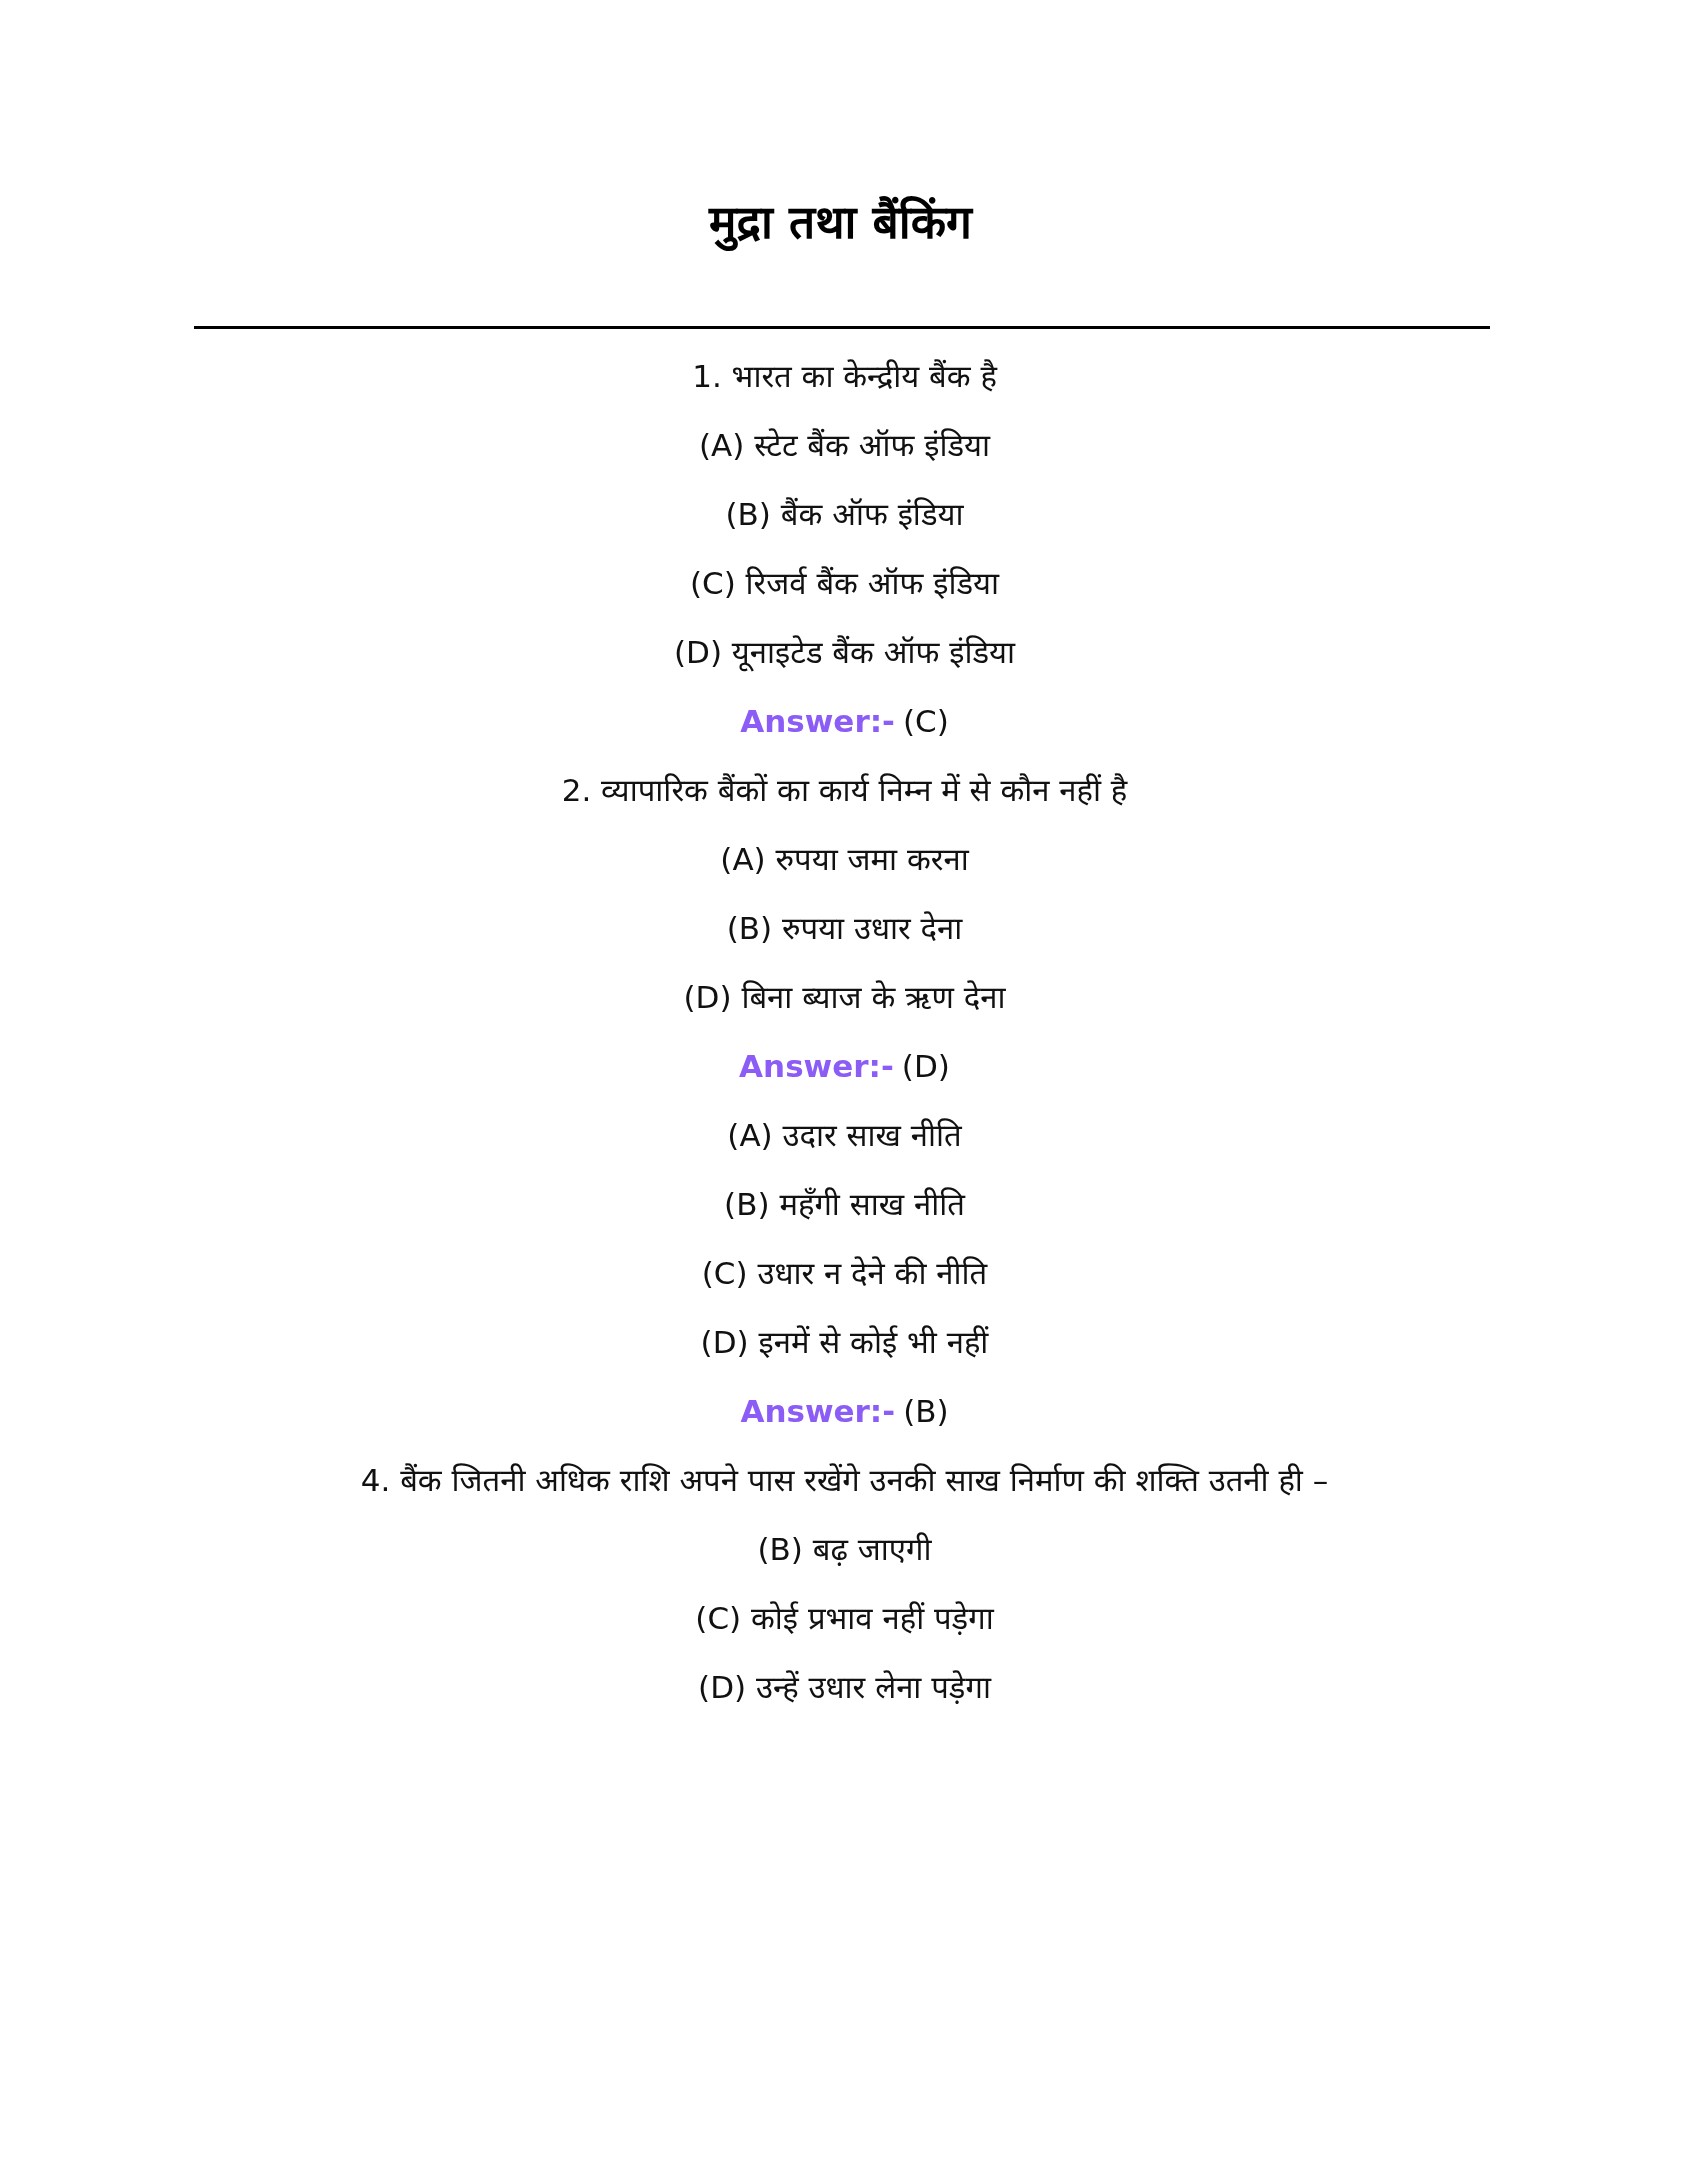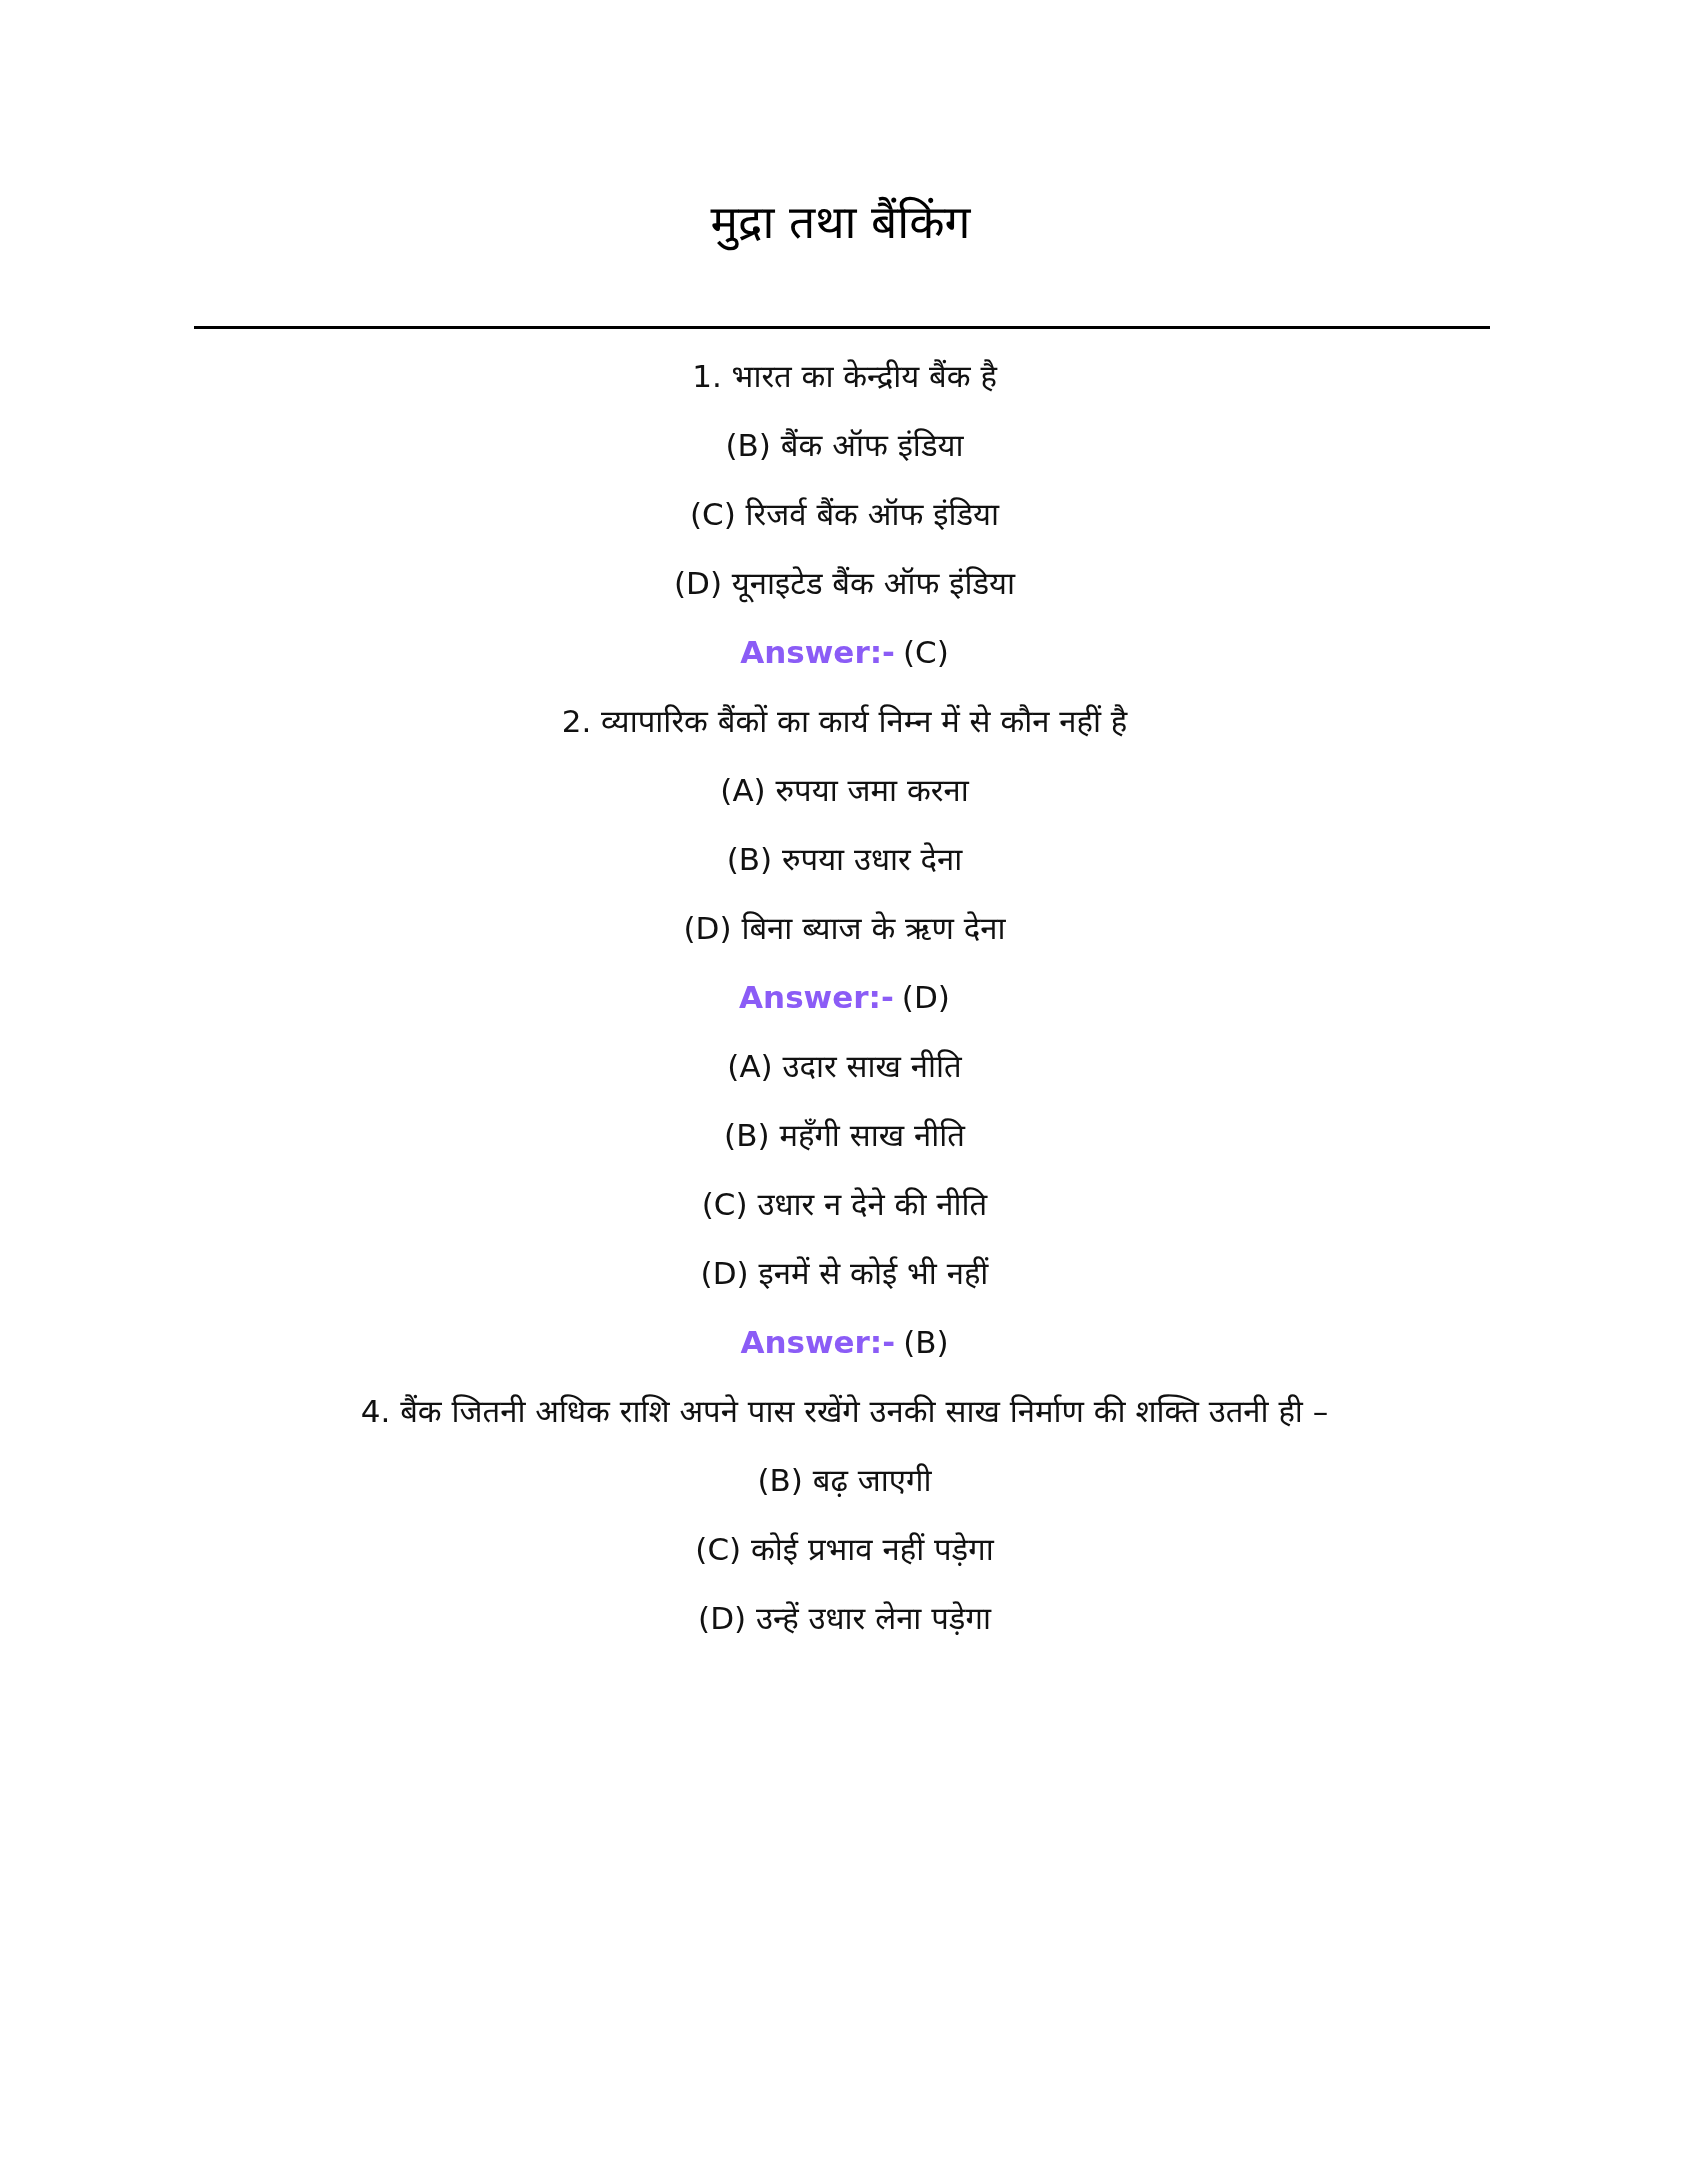--- a/index.html
+++ b/index.html
@@ -1,35 +1,36 @@
 <!DOCTYPE html>
 <html><head>
 <meta charset="utf-8">
 <style>
   html, body { margin: 0; padding: 0; background: #ffffff; }
   body { width: 1683px; height: 2178px; position: relative; overflow: hidden;
          font-family: "DejaVu Sans", "Liberation Sans", sans-serif; color: #111111; }
   .title { position: absolute; left: 0; width: 1681px; top: 188px; text-align: center;
-           font-size: 46px; font-weight: normal; line-height: 69px; color: #000000; }
+           font-size: 46px; font-weight: bold; line-height: 69px; color: #000000; }
   .rule { position: absolute; left: 194px; top: 326px; width: 1296px; height: 3px; background: #000000; }
   .content { position: absolute; left: 201px; top: 342px; width: 1287px; text-align: center; }
   .line { height: 69px; line-height: 69px; font-size: 31px; white-space: nowrap; color: #111111; }
   .answer-label { font-weight: bold; color: #8b5cf6; }
   .answer-value { margin-left: 8px; }
 </style>
 </head>
 <body>
 
 <div class="title">मुद्रा तथा बैंकिंग</div>
 <div class="rule"></div>
 
 <div class="content">
 
   <div>
     <div class="line">1. भारत का केन्द्रीय बैंक है</div>
+    <div class="line">(A) स्टेट बैंक ऑफ इंडिया</div>
     <div class="line">(B) बैंक ऑफ इंडिया</div>
     <div class="line">(C) रिजर्व बैंक ऑफ इंडिया</div>
     <div class="line">(D) यूनाइटेड बैंक ऑफ इंडिया</div>
     <div class="line">
       <span class="answer-label">Answer:-</span><span class="answer-value">(C)</span>
     </div>
   </div>
 
   <div>
     <div class="line">2. व्यापारिक बैंकों का कार्य निम्न में से कौन नहीं है</div>

